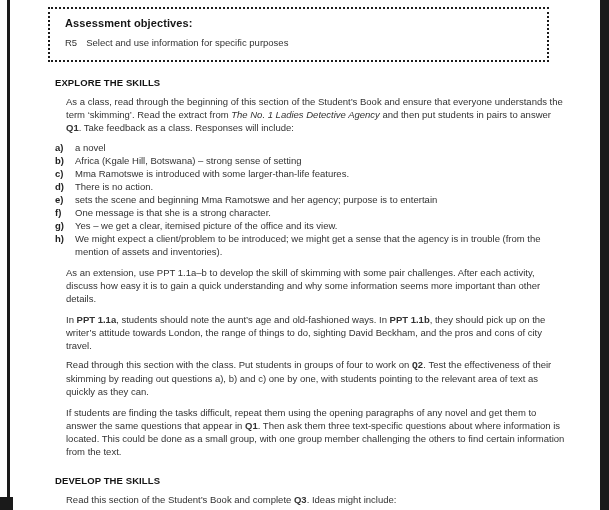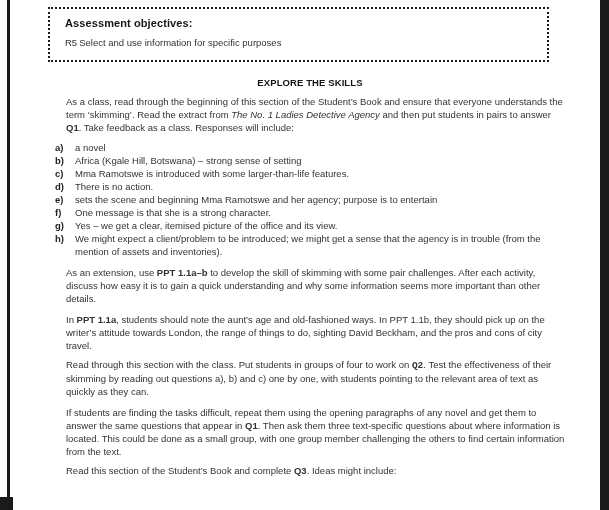--- a/index.html
+++ b/index.html
@@ -20,28 +20,28 @@
     box-sizing: border-box;
     margin: 7px 0 0 48px;
     width: 501px;
     border: 2px dotted #1b1b1b;
     padding: 8px 15px 11px 15px;
   }
   .assessment-title {
     font-size: 11px; font-weight: 700; color: #161616;
     margin: 0 0 8px 0; letter-spacing: 0.1px;
   }
-  .objective-row { display: flex; gap: 2px; font-size: 9.5px; line-height: 12px; }
+  .objective-row { display: flex; gap: 9px; font-size: 9.5px; line-height: 12px; }
   .objective-code { flex: none; }
 
   .content { margin: 14px 44px 0 55px; font-size: 9.5px; line-height: 13px; }
 
   .section-heading {
     font-size: 9.5px; font-weight: 700; color: #141414;
-    margin: 16px 0 0 0; letter-spacing: 0.1px; text-align: center;
+    margin: 16px 0 0 0; letter-spacing: 0.1px;
   }
   .section-heading.first { margin-top: 0; }
 
   .para { margin: 6px 0 0 11px; }
   .para-gap { margin-top: 8px; }
 
   .answer-list { margin-top: 7px; }
   .answer-item { display: flex; line-height: 13px; }
   .item-marker { flex: none; width: 20px; font-weight: 700; color: #1d1d1d; }
   .item-text { flex: 1; }
@@ -94,21 +94,22 @@
     <div class="answer-item">
       <span class="item-marker">g)</span>
       <span class="item-text">Yes – we get a clear, itemised picture of the office and its view.</span>
     </div>
     <div class="answer-item">
       <span class="item-marker">h)</span>
       <span class="item-text">We might expect a client/problem to be introduced; we might get a sense that the agency is in trouble (from the mention of assets and inventories).</span>
     </div>
   </div>
 
-  <p class="para para-gap"><span>As an extension, use </span><span style="font-weight: 700;">PPT 1.1a–b</span><span> to develop the skill of skimming with some pair challenges. After each activity, discuss how easy it is to gain a quick understanding and why some information seems more important than other details.</span></p>
-  <p class="para para-gap"><span>In </span><span style="font-weight: 700;">PPT 1.1a</span><span>, students should note the aunt’s age and old-fashioned ways. In </span><span style="font-weight: 400;">PPT 1.1b</span><span>, they should pick up on the writer’s attitude towards London, the range of things to do, sighting David Beckham, and the pros and cons of city travel.</span></p>
+  <p class="para para-gap"><span>As an extension, use </span><span style="font-weight: 400;">PPT 1.1a–b</span><span> to develop the skill of skimming with some pair challenges. After each activity, discuss how easy it is to gain a quick understanding and why some information seems more important than other details.</span></p>
+  <p class="para para-gap"><span>In </span><span style="font-weight: 700;">PPT 1.1a</span><span>, students should note the aunt’s age and old-fashioned ways. In </span><span style="font-weight: 700;">PPT 1.1b</span><span>, they should pick up on the writer’s attitude towards London, the range of things to do, sighting David Beckham, and the pros and cons of city travel.</span></p>
 
   <p class="para"><span>Read through this section with the class. Put students in groups of four to work on </span><span style="font-weight: 700; font-family: Liberation Mono, monospace;">Q2</span><span>. Test the effectiveness of their skimming by reading out questions a), b) and c) one by one, with students pointing to the relevant area of text as quickly as they can.</span></p>
   <p class="para para-gap"><span>If students are finding the tasks difficult, repeat them using the opening paragraphs of any novel and get them to answer the same questions that appear in </span><span style="font-weight: 700;">Q1</span><span>. Then ask them three text-specific questions about where information is located. This could be done as a small group, with one group member challenging the others to find certain information from the text.</span></p>
 
+  <div class="section-heading">DEVELOP THE SKILLS</div>
   <p class="para"><span>Read this section of the Student’s Book and complete </span><span style="font-weight: 700;">Q3</span><span>. Ideas might include:</span></p>
 
 </div>
 
 </body></html>

